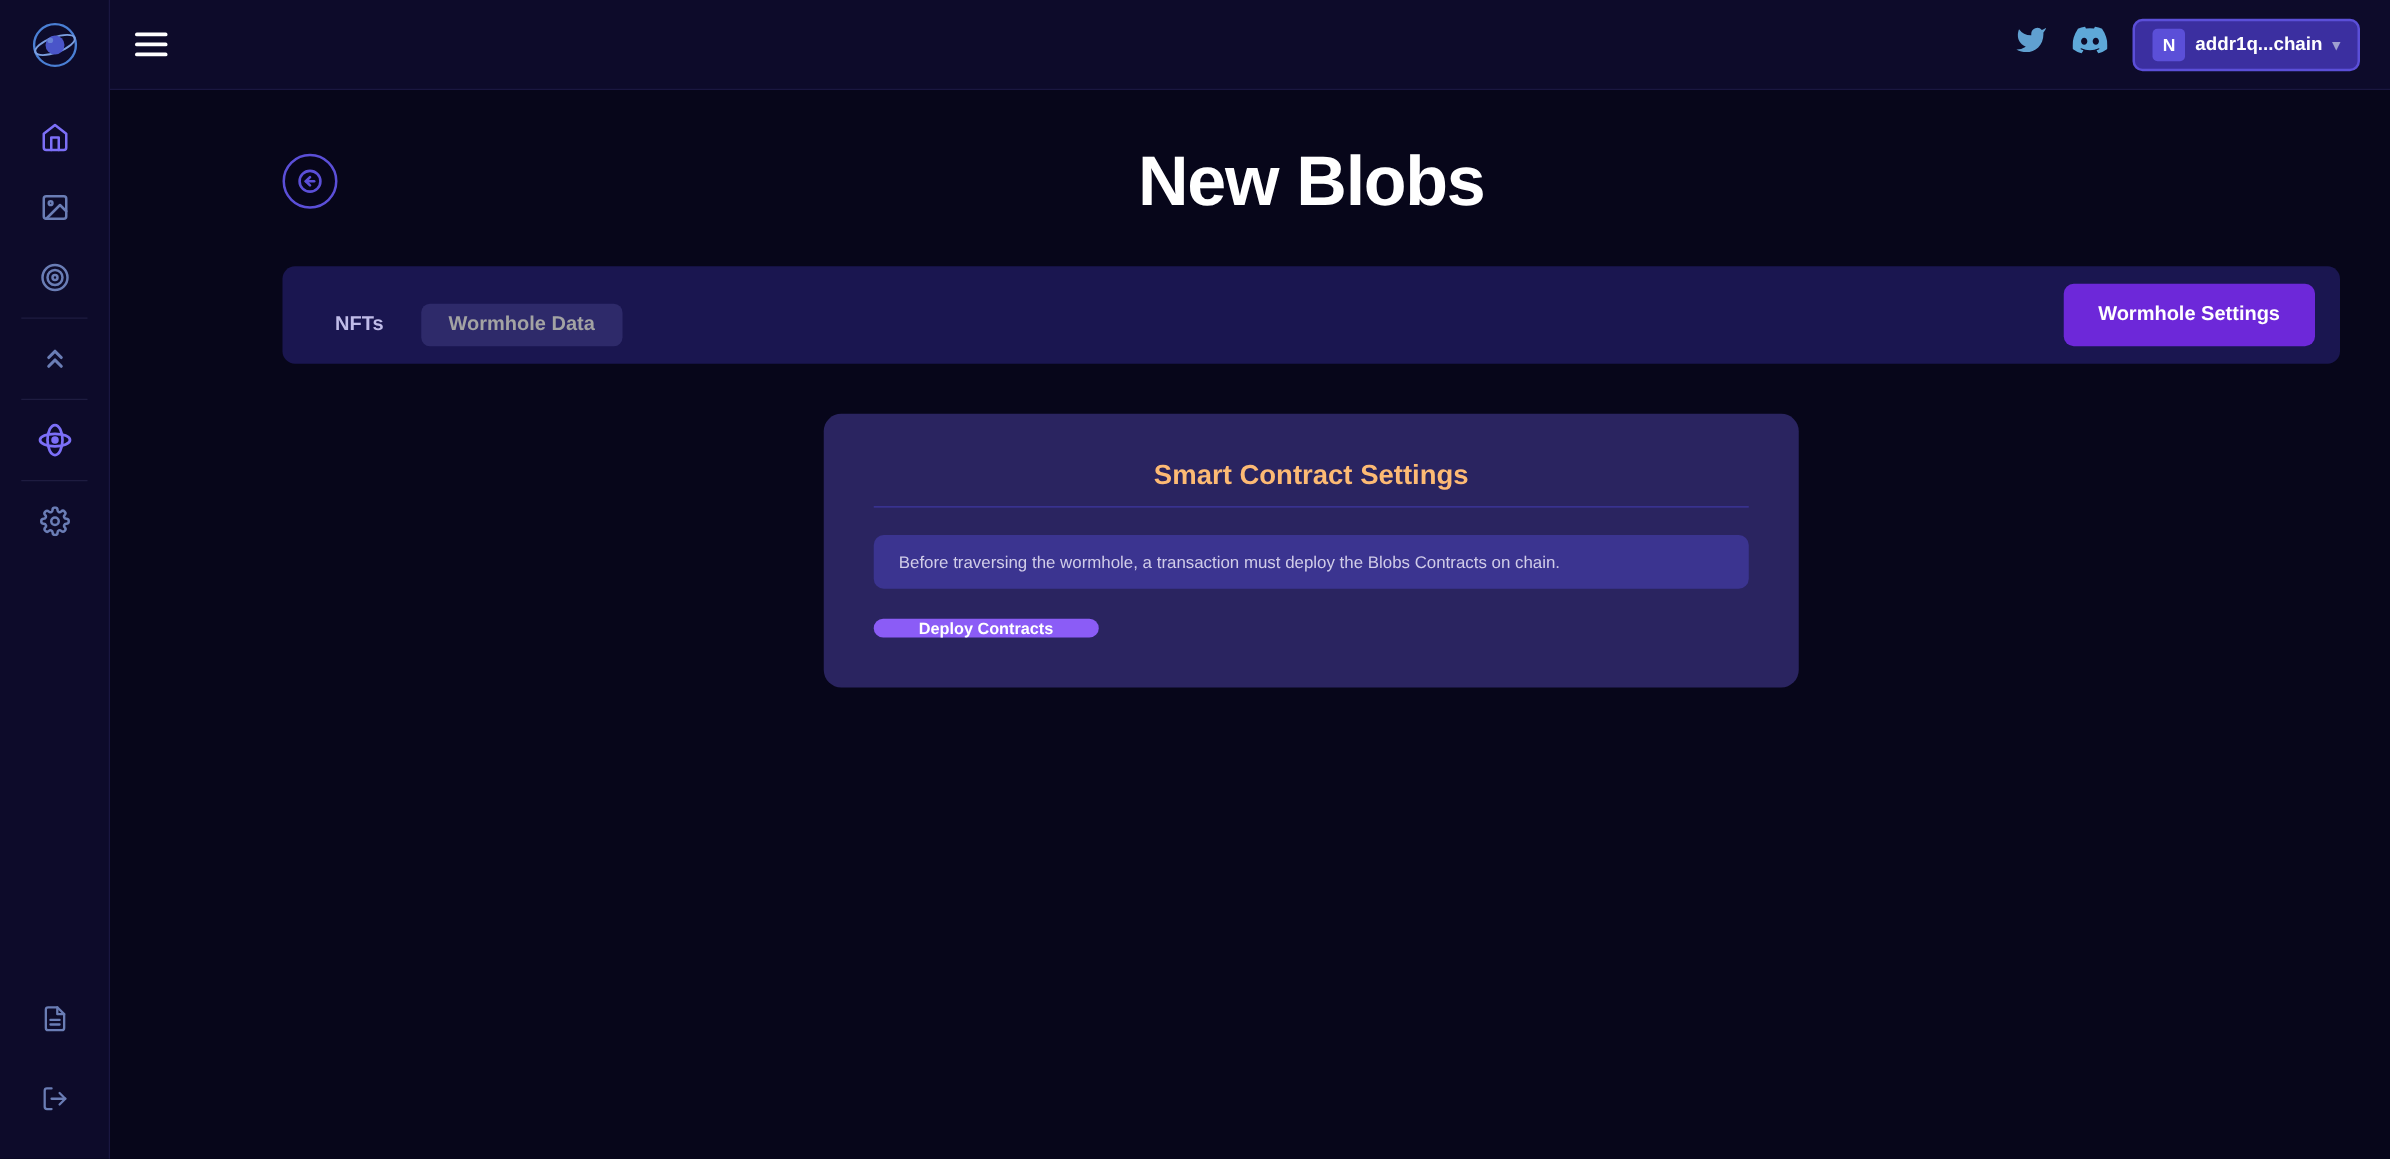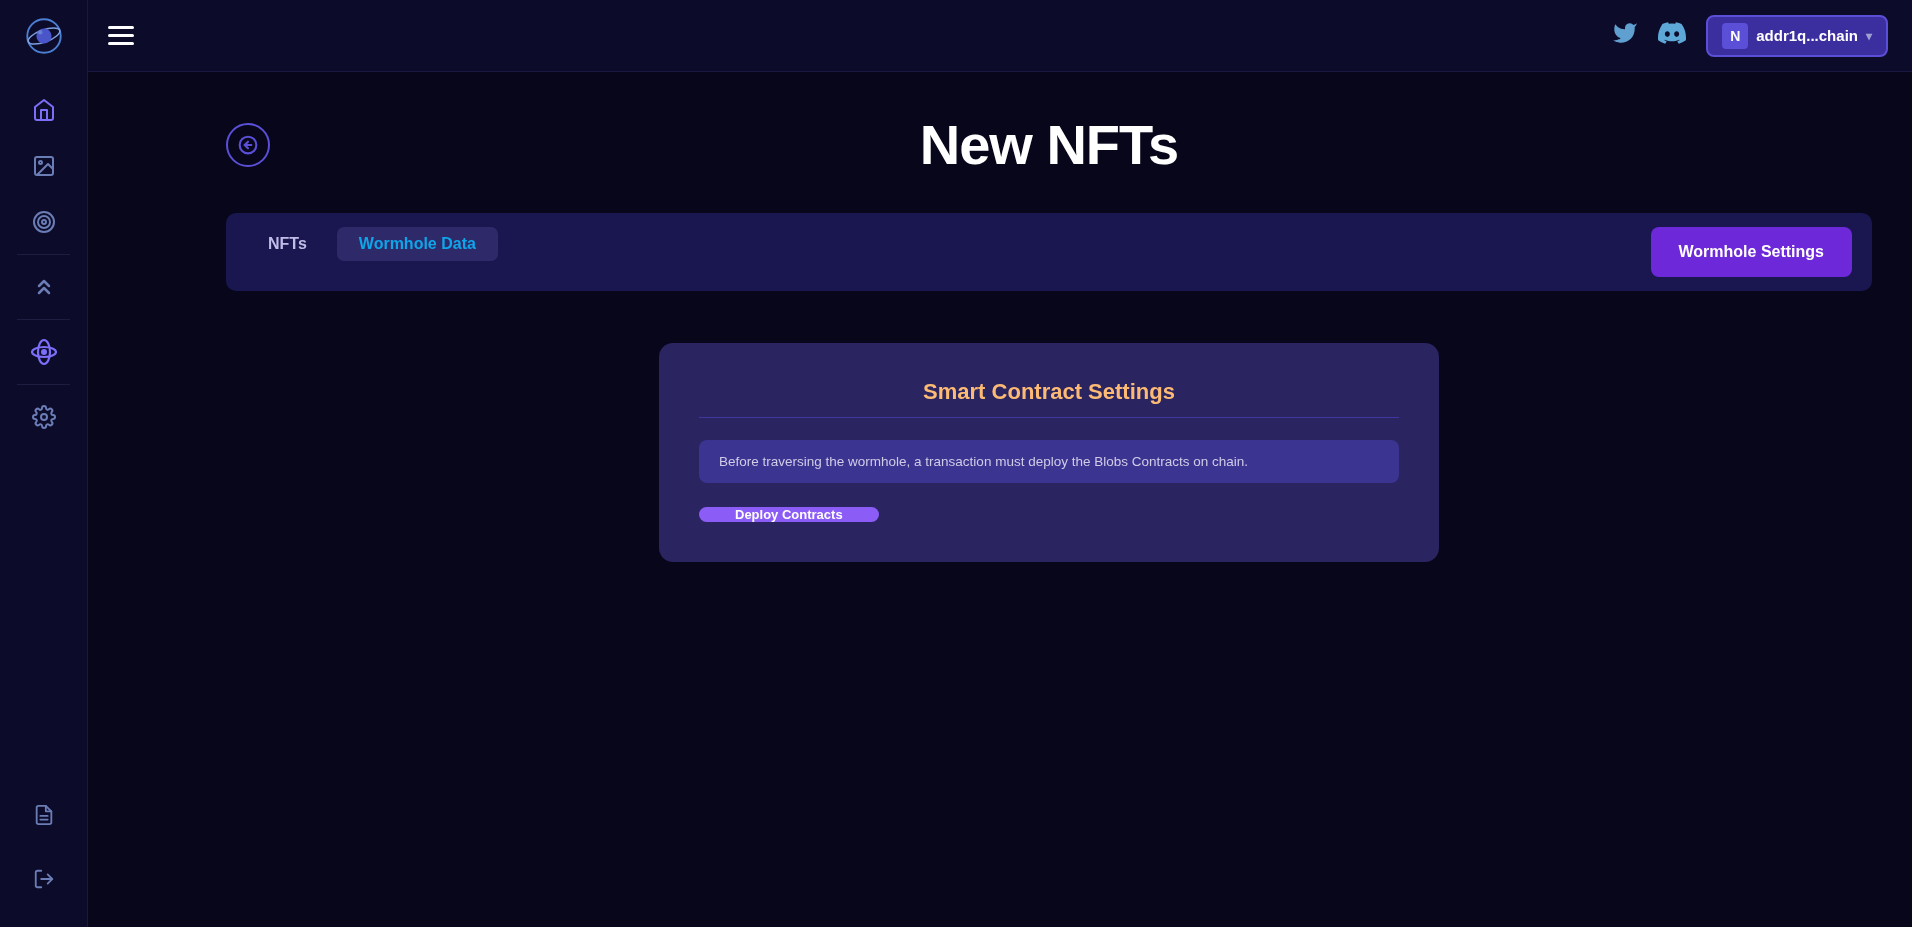--- a/index.html
+++ b/index.html
@@ -180,42 +180,42 @@
       color: #fff;
       letter-spacing: -1px;
     }
 
     
     .tabs-bar {
       background: #1a1650;
       border-radius: 10px;
       padding: 14px 20px;
       display: flex;
-      align-items: flex-start;
+      align-items: flex-end;
       justify-content: space-between;
-      margin-bottom: 52px;
+      margin-bottom: 40px;
     }
     .tabs-left {
       display: flex;
       gap: 8px;
     }
     .tab-btn {
       padding: 8px 22px;
       border-radius: 7px;
       border: none;
       cursor: pointer;
       font-size: 16px;
       font-weight: 600;
       background: transparent;
       color: #c0bce8;
       transition: background 0.2s;
     }
     .tab-btn.active {
       background: #2e2a6a;
-      color: #0ea5e9;
+      color: #a3a3a3;
     }
 
     .wormhole-settings-btn {
       background: #6d28d9;
       color: #fff;
       border: none;
       border-radius: 8px;
       padding: 16px 28px;
       font-size: 16px;
       font-weight: 700;
@@ -377,21 +377,21 @@
 <div class="main">
 
   <div class="page-header">
     <button class="back-btn">
       <svg width="20" height="20" viewBox="0 0 24 24" fill="none" stroke="currentColor" stroke-width="2.5" stroke-linecap="round" stroke-linejoin="round">
         <circle cx="12" cy="12" r="10"></circle>
           <polyline points="12 8 8 12 12 16"></polyline>
           <line x1="16" y1="12" x2="8" y2="12"></line>
       </svg>
     </button>
-    <h1 class="page-title">New NFTs</h1>
+    <h1 class="page-title">New Blobs</h1>
   </div>
 
   <div class="tabs-bar">
     <div class="tabs-left">
       <button class="tab-btn">NFTs</button>
       <button class="tab-btn active">Wormhole Data</button>
     </div>
     <button class="wormhole-settings-btn">Wormhole Settings</button>
   </div>
 

